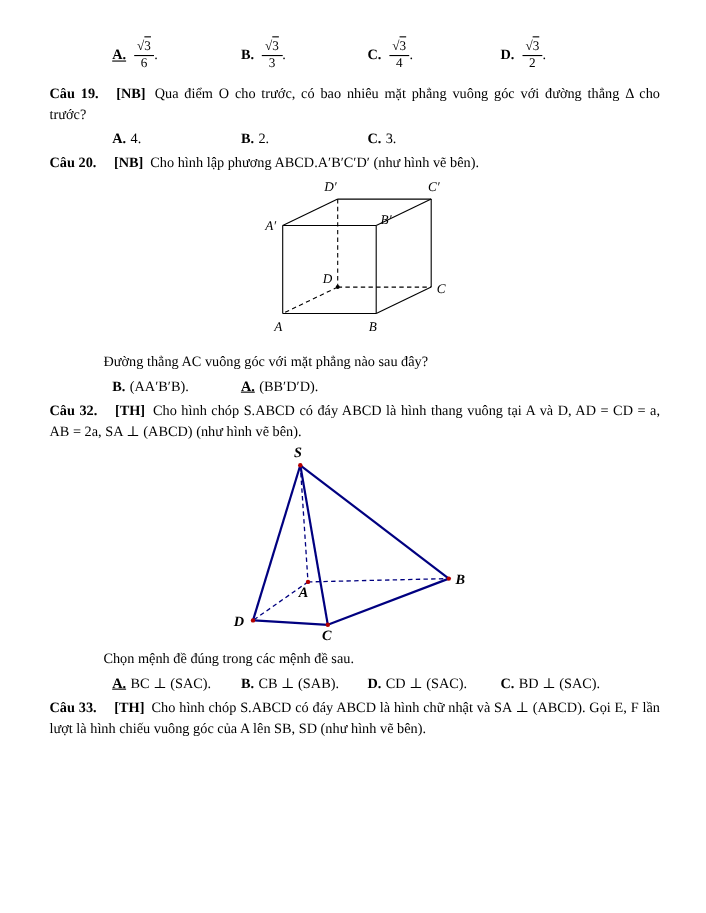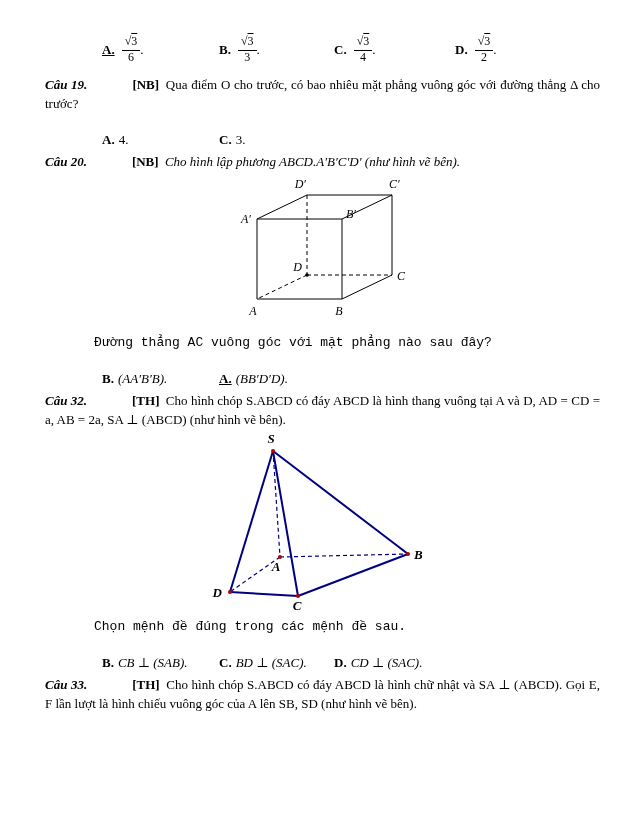--- a/index.html
+++ b/index.html
@@ -1,28 +1,28 @@
 <!DOCTYPE html>
 <html><head>
 <meta charset="utf-8">
 <style>
   * { margin:0; padding:0; box-sizing:border-box; }
   html,body { background:#e8e8e8; }
   body { font-family:"Liberation Serif","DejaVu Serif",serif; font-size:13px; color:#000; }
   .page { width:642px; height:830px; background:#fff; margin:0 auto; padding:28px 42px 0 45px; position:relative; overflow:hidden; }
 
   p.q { line-height:19px; text-align:justify; margin-top:3px; }
-  .qnum { font-weight:bold; margin-right:2px;font-style:italic; }
-  .qtag { font-weight:bold; margin-right:3px;margin-left:43px; }
-  .sub { margin-left:49px; line-height:19px; margin-top:0;font-family:Liberation Mono, monospace; }
+  .qnum { font-weight:bold; margin-right:16px; }
+  .qtag { font-weight:bold; margin-right:3px; }
+  .sub { margin-left:49px; line-height:19px; margin-top:0; }
 
-  .opts { display:grid; grid-template-columns:117px 115px 121px auto; margin-left:57px; line-height:19px; margin-top:17px; }
+  .opts { display:grid; grid-template-columns:117px 115px 121px auto; margin-left:57px; line-height:19px; margin-top:3px; }
   .olabel { font-weight:bold; margin-right:4px; }
   .u { text-decoration:underline; }
-  .math { font-style:italic; }
+  .math { }
 
   .frac-row { display:grid; grid-template-columns:117px 115px 121px auto; margin-left:57px; align-items:center; height:44px; }
   .fcell { display:inline-flex; align-items:center; }
   .frac { display:inline-flex; flex-direction:column; align-items:center; text-align:center; line-height:1.15; font-size:12px; margin-left:3px; }
   .frac .num { border-bottom:1px solid #000; padding:0 3px 1px 3px; }
   .radicand { text-decoration:overline; }
 
   .fig-cube { margin:6px 0 2px 180px; }
   .fig-pyr  { margin:4px 0 0 163px; }
   svg text { font-family:"Liberation Serif","DejaVu Serif",serif; }
@@ -66,20 +66,21 @@
       <span>.</span>
     </span>
   </div>
 
   <p class="q">
     <b class="qnum">Câu 19.</b><b class="qtag">[NB]</b>
     <span>Qua điểm O cho trước, có bao nhiêu mặt phẳng vuông góc với đường thẳng Δ cho trước?</span>
   </p>
   <div class="opts">
     <span><b class="olabel">A.</b><span>4.</span></span>
+    <span><b class="olabel">B.</b><span>2.</span></span>
     <span><b class="olabel">C.</b><span>3.</span></span>
   </div>
 
   <p class="q">
     <b class="qnum">Câu 20.</b><b class="qtag">[NB]</b>
     <span class="math">Cho hình lập phương ABCD.A′B′C′D′ (như hình vẽ bên).</span>
   </p>
 
   <div class="fig-cube">
     <svg width="195" height="150" viewBox="0 0 195 150">
@@ -150,23 +151,24 @@
         <text x="68" y="138" text-anchor="middle">A</text>
         <text x="206" y="126" text-anchor="start">B</text>
         <text x="89" y="177" text-anchor="middle">C</text>
         <text x="14" y="164" text-anchor="end">D</text>
       </g>
     </svg>
   </div>
 
   <p class="sub"><span>Chọn mệnh đề đúng trong các mệnh đề sau.</span></p>
   <div class="opts">
+    <span><b class="olabel u">A.</b><span class="math">BC ⊥ (SAC).</span></span>
     <span><b class="olabel">B.</b><span class="math">CB ⊥ (SAB).</span></span>
+    <span><b class="olabel">D.</b><span class="math">CD ⊥ (SAC).</span></span>
     <span><b class="olabel">C.</b><span class="math">BD ⊥ (SAC).</span></span>
-    <span><b class="olabel">D.</b><span class="math">CD ⊥ (SAC).</span></span>
   </div>
 
   <p class="q">
     <b class="qnum">Câu 33.</b><b class="qtag">[TH]</b>
     <span>Cho hình chóp S.ABCD có đáy ABCD là hình chữ nhật và SA ⊥ (ABCD). Gọi E, F lần lượt là hình chiếu vuông góc của A lên SB, SD (như hình vẽ bên).</span>
   </p>
 
 </div>
 
 </body></html>

